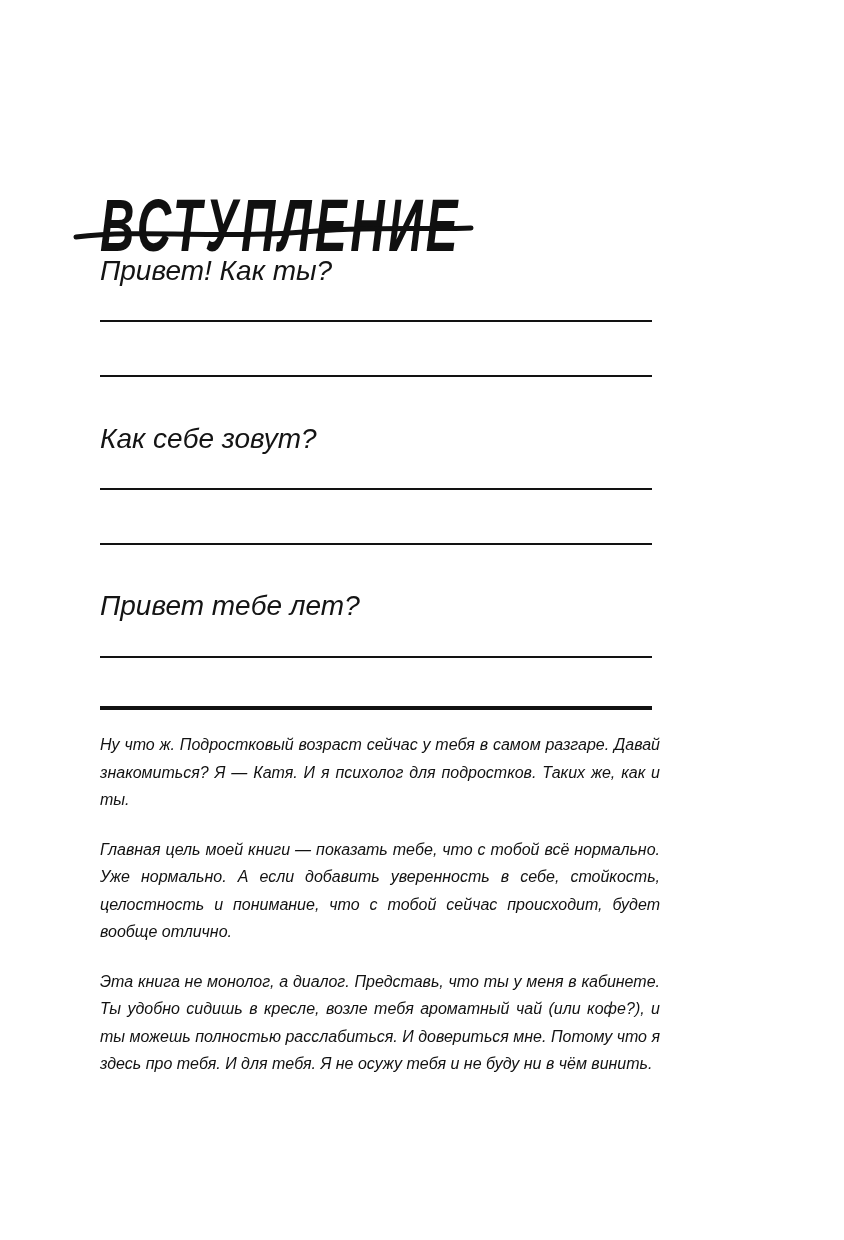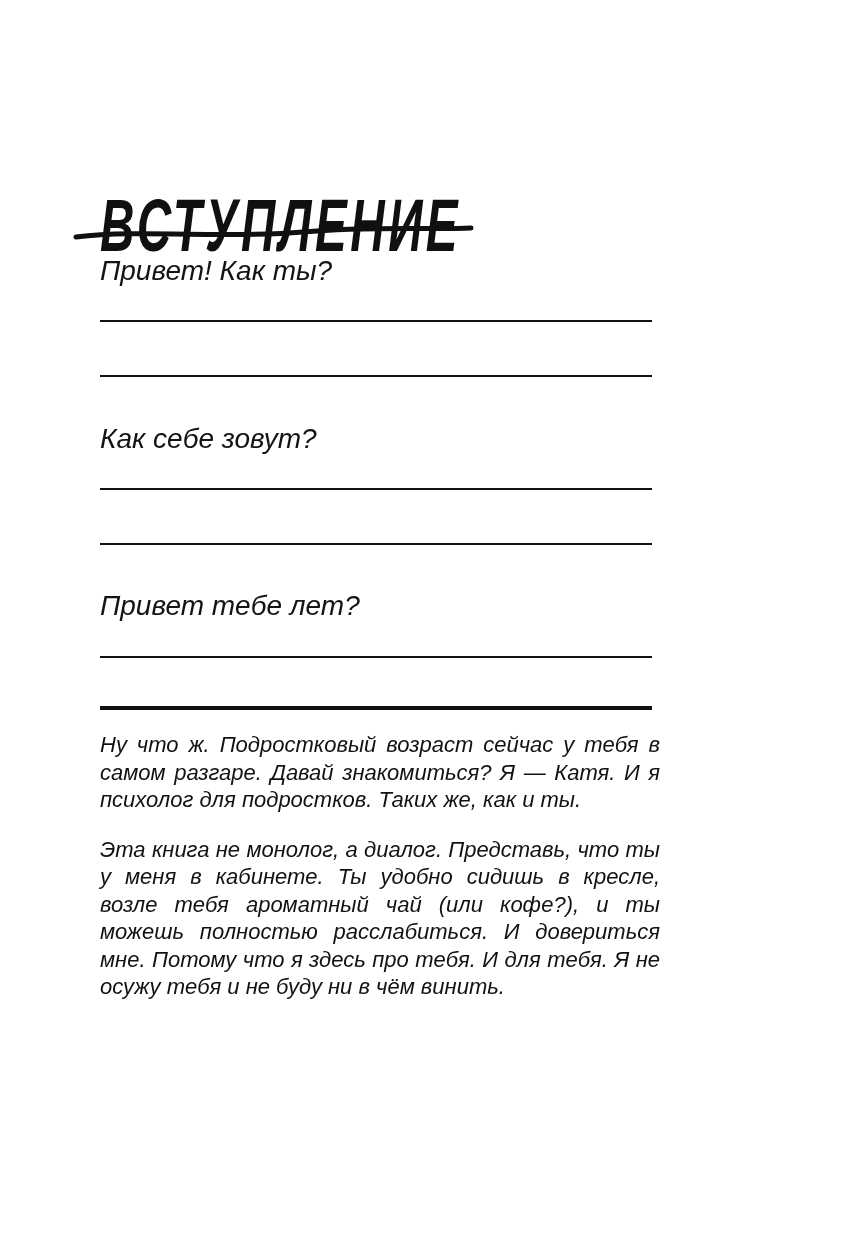--- a/index.html
+++ b/index.html
@@ -68,21 +68,21 @@
 
   
   .bodytext {
     position: absolute;
     left: 100px;
     top: 731px;
     width: 560px;
   }
   .bodytext p {
     margin: 0 0 22px 0;
-    font-size: 22px;
+    font-size: 16px;
     line-height: 27.5px;
     text-align: justify;
     color: #121212;
   }
   .bodytext p:last-child { margin-bottom: 12px; }
 
   
   .margin-rail {
     position: absolute;
     left: 766px;
@@ -126,20 +126,21 @@
   </section>
 
   <section class="qblock" style="top:588px">
     <div class="qlabel">Привет тебе лет?</div>
     <div class="ans-line l1" style="top:68px"></div>
     <div class="ans-line l2 thick" style="top:118px"></div>
   </section>
 
   <div class="bodytext">
     <p>Ну что ж. Подростковый возраст сейчас у тебя в самом разгаре. Давай знакомиться? Я — Катя. И я психолог для подростков. Таких же, как и ты.</p>
+    <p>Главная цель моей книги — показать тебе, что с тобой всё нормально. Уже нормально. А если добавить уверенность в себе, стойкость, целостность и понимание, что с тобой сейчас происходит, будет вообще отлично.</p>
     <p>Эта книга не монолог, а диалог. Представь, что ты у меня в кабинете. Ты удобно сидишь в кресле, возле тебя ароматный чай (или кофе?), и ты можешь полностью расслабиться. И довериться мне. Потому что я здесь про тебя. И для тебя. Я не осужу тебя и не буду ни в чём винить.</p>
   </div>
 
   <div class="margin-note">ПИШИ СЮДА:</div>
 
   <svg class="margin-rail" viewBox="0 0 30 1240" aria-hidden="true">
     <path d="M15,0 C13,120 16,260 14.5,400 C13.5,560 16,720 14.5,880 C13.5,1020 15.5,1140 14,1240" stroke="#c9c9c9" stroke-width="1.6" fill="none"></path>
     <path d="M8,56 C10,68 7,80 9,92" stroke="#d6d6d6" stroke-width="1.2" fill="none"></path>
     <path d="M7,896 C9,908 6,920 8,932" stroke="#d6d6d6" stroke-width="1.2" fill="none"></path>
   </svg>

